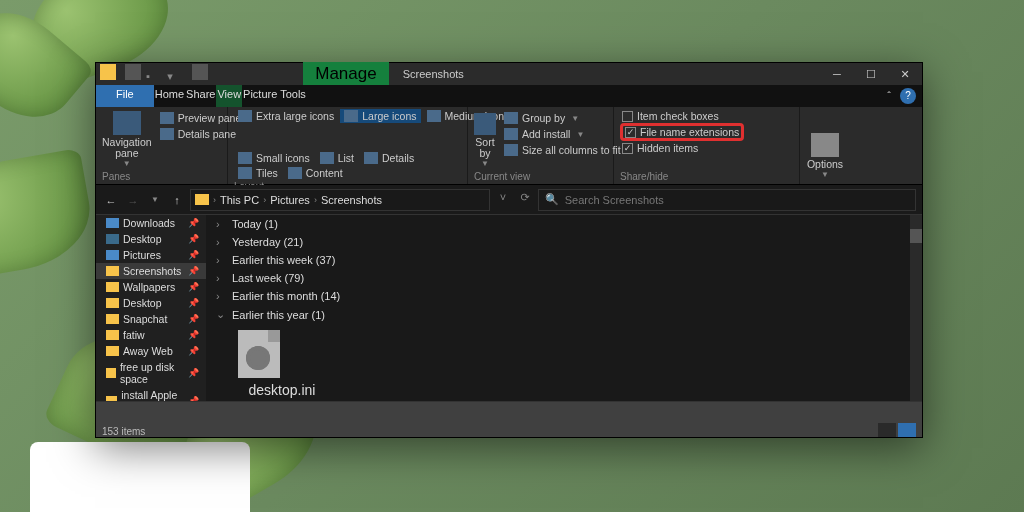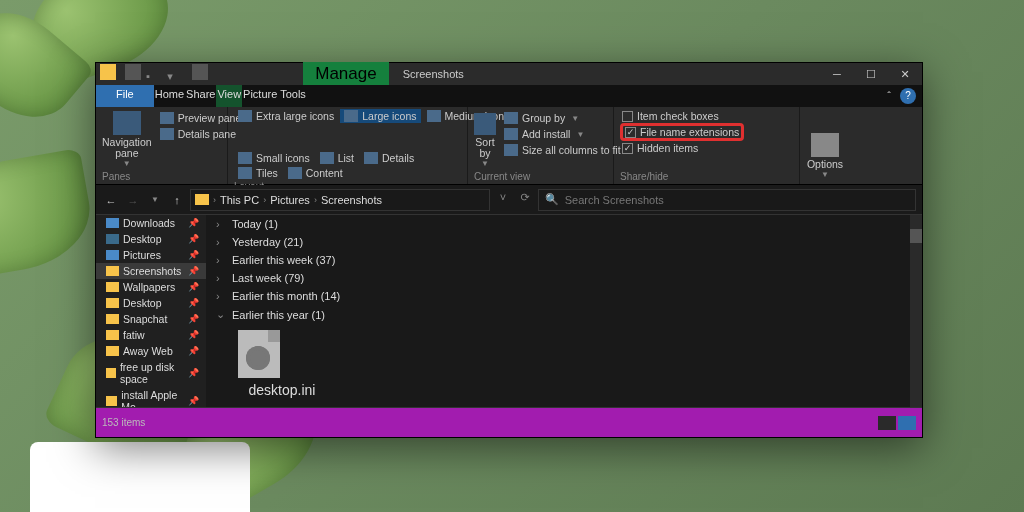--- a/index.html
+++ b/index.html
@@ -105,21 +105,21 @@
   .group .chevv{ color:#888; width:10px; display:inline-block;}
   .fileitem{ display:flex; flex-direction:column; align-items:center; width:70px; margin:6px 0 0 18px;}
   .fileicon{ width:42px; height:48px; background:#bbb; position:relative;}
   .fileicon::before{ content:""; position:absolute; top:0; right:0; width:12px; height:12px; background:#999;}
   .fileicon .gear{ position:absolute; left:8px; top:16px; width:24px; height:24px; border-radius:50%; background:#777; box-shadow:0 0 0 4px #777 inset;}
   .filelabel{ font-size:14px; color:#ddd; margin-top:4px;margin-left:46px;}
   .scrollbar{ position:absolute; right:0; top:0; width:12px; height:100%; background:#2a2a2a;}
   .scrollbar .thumb{ position:absolute; top:14px; width:12px; height:14px; background:#555;}
 
   .status{
-    height:30px; background:#a21caf; display:flex; align-items:center; padding:0 6px;
+    height:36px; background:#404040; display:flex; align-items:flex-end; padding:0 6px;
     font-size:10px; color:#bbb; border-top:1px solid #333;
   }
   .status .right{ margin-left:auto; display:flex; gap:2px;}
   .viewbtn{ width:18px; height:14px; background:#2a2a2a;}
   .viewbtn.active{ background:#2f6fb0;}
 </style>
 </head>
 <body>
 
 <div class="leaf leaf1"></div>

